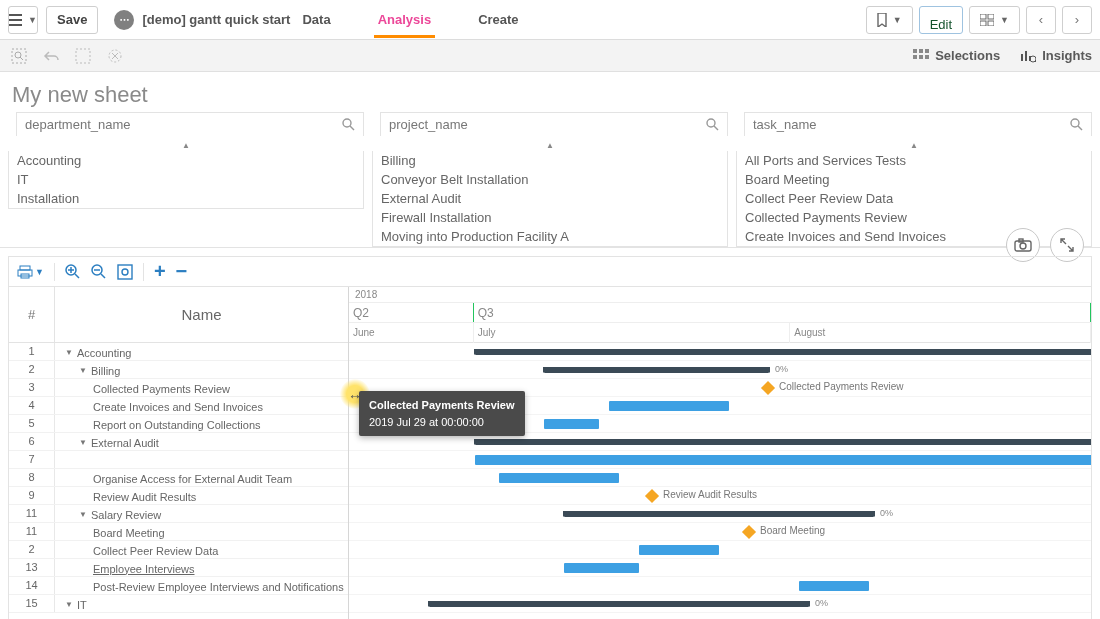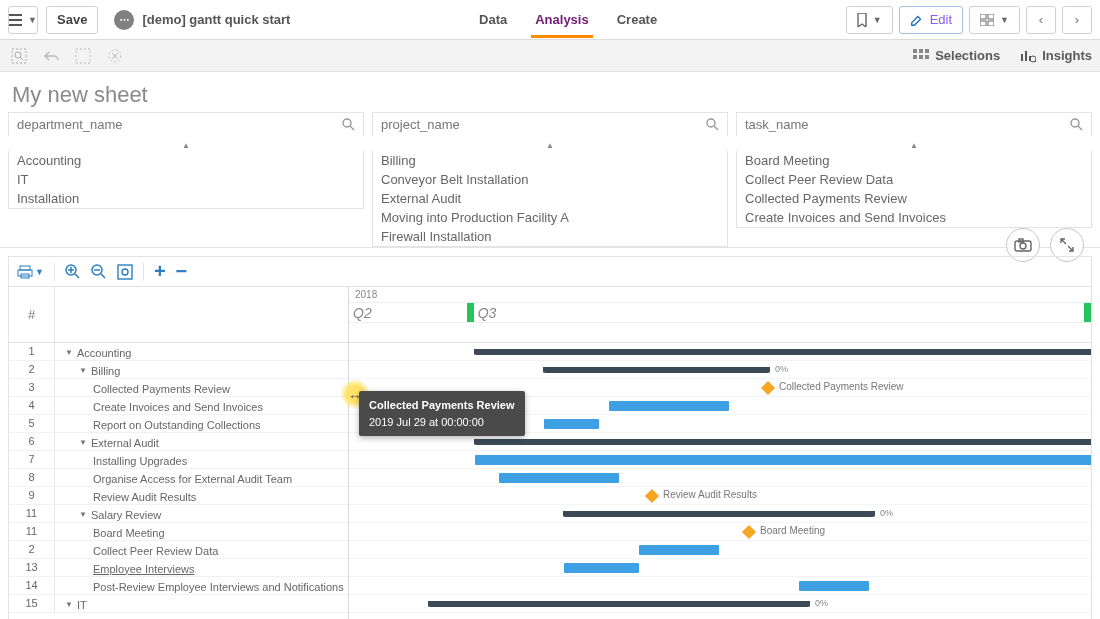--- a/index.html
+++ b/index.html
@@ -3,35 +3,35 @@
 <meta charset="utf-8">
 <style>
   * { box-sizing: border-box; }
   html, body { margin:0; padding:0; font-family: Arial, Helvetica, sans-serif; color:#4d4d4d; background:#fff; font-size:13px; }
   .topbar { height:40px; border-bottom:1px solid #dcdcdc; display:flex; align-items:center; padding:0 8px; gap:8px; }
   .btn { border:1px solid #cfcfcf; background:#fff; border-radius:3px; padding:4px 10px; height:28px; display:inline-flex; align-items:center; gap:6px; cursor:pointer; }
   .btn-icon { width:30px; justify-content:center; padding:4px 0; }
   .btn-save { font-weight:600; color:#444; }
   .title-chip { width:20px; height:20px; background:#808080; border-radius:50%; color:#fff; display:inline-flex; align-items:center; justify-content:center; font-weight:bold; font-size:10px;}
   .title-text { color:#555; font-weight:600; }
-  .nav-center { flex:1; display:flex; justify-content:center; gap:20px; }
+  .nav-center { flex:1; display:flex; justify-content:flex-start; gap:39px; }
   .nav-link { padding:10px 4px 8px; color:#555; font-weight:600; border-bottom:3px solid transparent; cursor:pointer;}
-  .nav-link.active { color:#701a75; border-bottom-color:#ff8c00; }
+  .nav-link.active { color:#ec4899; border-bottom-color:#ff8c00; }
   .right-group { display:flex; gap:6px; }
-  .btn-edit { color:#8b5cf6; border-color:#9fc3e0; }
+  .btn-edit { color:#14532d; border-color:#9fc3e0;flex-direction:column; }
   .btn-edit .pencil { width:14px; height:14px; }
   .toolbar2 { height:32px; background:#f3f3f3; border-bottom:1px solid #e0e0e0; display:flex; align-items:center; justify-content:space-between; padding:0 8px; }
   .toolbar2 .left { display:flex; gap:10px; }
   .tool-ic { width:22px; height:22px; display:inline-flex; align-items:center; justify-content:center; color:#999; cursor:pointer;}
   .toolbar2 .right { display:flex; align-items:center; gap:20px; }
   .right-item { display:flex; align-items:center; gap:6px; color:#5a5a5a; font-weight:600; cursor:pointer;}
   .sheet-title { padding:10px 12px 4px; color:#8a8a8a; font-size:22px; }
   .filters { display:flex; gap:8px; padding:0 8px; border-bottom:1px solid #e3e3e3;}
   .filter-col { flex:1; }
-  .filter-head { display:flex; align-items:center; justify-content:space-between; border:1px solid #e3e3e3; border-bottom:none; padding:4px 8px; color:#777; }
+  .filter-head { display:flex; align-items:center; justify-content:space-between; border:1px solid #e3e3e3; border-bottom:none; padding:4px 8px; color:#777;margin-left:8px; }
   .filter-body { border:1px solid #e3e3e3; border-top:none; max-height:98px; overflow:hidden;}
   .filter-item { padding:2px 8px; color:#666; cursor:pointer; }
   .sort-arrow { font-size:8px; color:#888; margin:0 auto; }
   .fab-row { position:absolute; right:16px; margin-top:-20px; display:flex; gap:10px;}
   .fab { width:34px; height:34px; border-radius:50%; border:1px solid #c8c8c8; background:#fff; display:inline-flex; align-items:center; justify-content:center; color:#666; cursor:pointer;}
   .gantt-wrap { margin:8px; border:1px solid #e3e3e3; position:relative; }
   .gantt-tools { height:30px; border-bottom:1px solid #e3e3e3; display:flex; align-items:center; gap:10px; padding:0 8px;}
   .gt-btn { color:#2b7ec1; cursor:pointer; display:inline-flex; align-items:center; gap:2px;}
   .gt-sep { width:1px; height:18px; background:#e3e3e3; }
   .gantt-body { display:flex; height:332px; overflow:hidden; position:relative;}
@@ -40,21 +40,21 @@
   .lg-head .col-idx { width:46px; border-right:1px solid #e3e3e3; display:flex; align-items:center; justify-content:center; color:#777;}
   .lg-head .col-name { flex:1; display:flex; align-items:center; justify-content:center; color:#666; font-size:15px;}
   .lg-row { display:flex; height:18px; font-size:11px; color:#666; border-bottom:1px solid #f1f1f1;}
   .lg-row .idx { width:46px; border-right:1px solid #e8e8e8; text-align:center; padding-top:2px;}
   .lg-row .name { flex:1; padding-top:2px; display:flex; align-items:center; gap:4px;}
   .lg-row .name .tree-toggle { font-size:8px; color:#777; width:8px; display:inline-block; text-align:center;}
   .timeline { flex:1; position:relative; overflow:hidden;}
   .tl-head { height:56px; border-bottom:1px solid #e3e3e3; position:relative;}
   .tl-year { height:16px; border-bottom:1px solid #eee; font-size:10px; color:#888; padding-left:6px; line-height:16px;}
   .tl-quarter { height:20px; border-bottom:1px solid #eee; display:flex;}
-  .tl-q { border-right:7px solid #22c55e; font-size:14px; color:#888; padding-left:4px; line-height:20px;font-style:italic;}
+  .tl-q { border-right:1px solid #22c55e; font-size:12px; color:#888; padding-left:4px; line-height:20px;}
   .tl-months { height:20px; display:flex;}
   .tl-m { border-right:1px solid #eee; font-size:10px; color:#888; padding-left:4px; line-height:20px;}
   .tl-rows { position:relative; }
   .tl-row { height:18px; border-bottom:1px solid #f4f4f4; position:relative;}
   .bar { position:absolute; top:4px; height:10px; border-radius:1px;}
   .bar.summary { background:#3b4a56; height:6px; top:6px;}
   .bar.summary::before, .bar.summary::after { content:""; position:absolute; top:0; width:0; height:0; border-top:6px solid #3b4a56;}
   .bar.summary::before { left:-1px; border-right:6px solid transparent; }
   .bar.summary::after { right:-1px; border-left:6px solid transparent; }
   .bar.task { background:#3da0e3; }
@@ -194,36 +194,37 @@
             <circle cx="5" cy="5" r="4" fill="none" stroke="#999" stroke-width="1.4"></circle>
             <path d="M8 8l4 4" stroke="#999" stroke-width="1.4"></path>
           </svg>
         </span>
       </div>
       <div style="text-align: center;"><span class="sort-arrow">▲</span></div>
       <div class="filter-body">
         <div class="filter-item">Billing</div>
         <div class="filter-item">Conveyor Belt Installation</div>
         <div class="filter-item">External Audit</div>
+        <div class="filter-item">Firewall Installation</div>
         <div class="filter-item">Moving into Production Facility A</div>
-        <div class="filter-item">Firewall Installation</div>
       </div>
     </div>
     <div class="filter-col">
       <div class="filter-head">
         <span>task_name</span>
         <span>
           <svg width="13" height="13">
             <circle cx="5" cy="5" r="4" fill="none" stroke="#999" stroke-width="1.4"></circle>
             <path d="M8 8l4 4" stroke="#999" stroke-width="1.4"></path>
           </svg>
         </span>
       </div>
       <div style="text-align: center;"><span class="sort-arrow">▲</span></div>
       <div class="filter-body">
+        <div class="filter-item">All Ports and Services Tests</div>
         <div class="filter-item">Board Meeting</div>
         <div class="filter-item">Collect Peer Review Data</div>
         <div class="filter-item">Collected Payments Review</div>
         <div class="filter-item">Create Invoices and Send Invoices</div>
       </div>
     </div>
   </div>
 <div class="fab-row">
   <div class="fab">
       <svg width="18" height="14">
@@ -271,20 +272,21 @@
     <span class="gt-sep"></span>
     <span class="gt-btn" style="font-size:20px;font-weight:bold">+</span>
     <span class="gt-btn" style="font-size:20px;font-weight:bold">−</span>
   </div>
 
   <div class="gantt-body">
 
     <div class="left-grid">
       <div class="lg-head">
         <div class="col-idx">#</div>
+        <div class="col-name">Name</div>
       </div>
       <div id="lg-rows">
           <div class="lg-row">
             <div class="idx">1</div>
             <div class="name" style="padding-left: 10px;">
               <span class="tree-toggle">▼</span>
               <span>Accounting</span>
             </div>
           </div>
           <div class="lg-row">
@@ -314,23 +316,20 @@
           </div>
           <div class="lg-row">
             <div class="idx">6</div>
             <div class="name" style="padding-left: 24px;">
               <span class="tree-toggle">▼</span>
               <span>External Audit</span>
             </div>
           </div>
           <div class="lg-row">
             <div class="idx">7</div>
-            <div class="name" style="padding-left: 38px;">
-              <span>Installing Upgrades</span>
-            </div>
           </div>
           <div class="lg-row">
             <div class="idx">8</div>
             <div class="name" style="padding-left: 38px;">
               <span>Organise Access for External Audit Team</span>
             </div>
           </div>
           <div class="lg-row">
             <div class="idx">9</div>
             <div class="name" style="padding-left: 38px;">
@@ -378,20 +377,25 @@
         </div>
     </div>
 
     <div class="timeline">
       <div class="tl-head">
         <div class="tl-year">2018</div>
         <div class="tl-quarter" id="tl-quarters">
             <div class="tl-q" style="width: 126px;">Q2</div>
             <div class="tl-q" style="width: 624px;">Q3</div>
           </div>
+        <div class="tl-months" id="tl-months">
+            <div class="tl-m" style="width: 126px;">June</div>
+            <div class="tl-m" style="width: 320px;">July</div>
+            <div class="tl-m" style="width: 304px;">August</div>
+          </div>
       </div>
       <div class="tl-rows" id="tl-rows">
           <div class="tl-row">
             <div class="bar summary" style="left: 126px; width: 624px;"></div>
           </div>
           <div class="tl-row">
             <div class="bar summary" style="left: 195px; width: 225px;"></div>
             <div class="pct-label" style="left: 426px;">0%</div>
           </div>
           <div class="tl-row">

